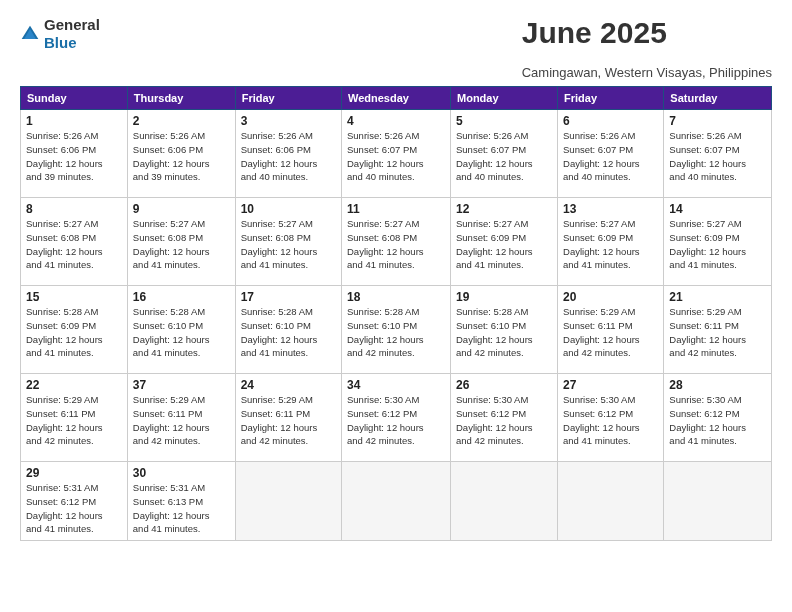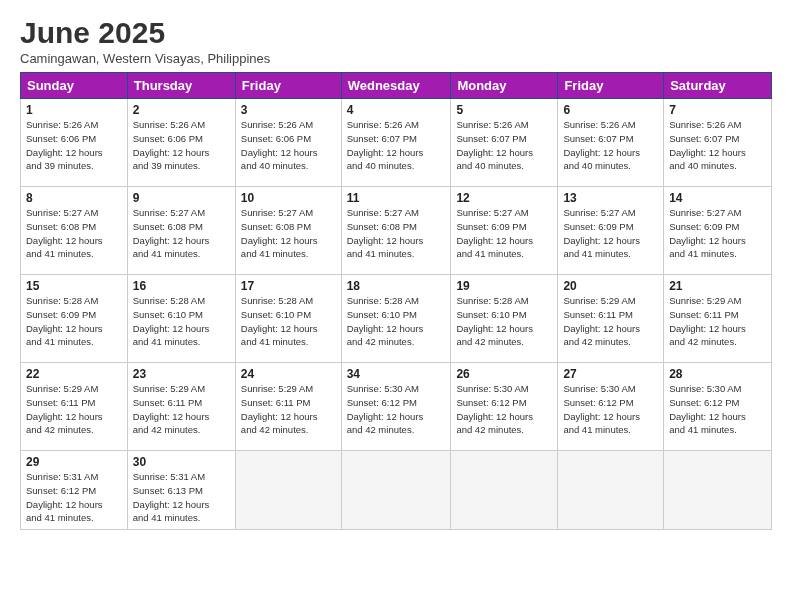--- a/index.html
+++ b/index.html
@@ -46,31 +46,31 @@
     }
     .month-title {
       font-size: 30px;
       font-weight: bold;
       color: #333;
       line-height: 1.1;
     }
     .subtitle {
       font-size: 13px;
       color: #444;
-      margin-top: 2px;
+      margin-top: 16px;
     }
     .calendar {
       width: 100%;
       border-collapse: collapse;
       margin-top: 6px;
     }
     .calendar th {
-      background: #a21caf;
+      background: #4c1d95;
       color: #fff;
-      font-size: 13px;
+      font-size: 11px;
       font-weight: bold;
       text-align: left;
       padding: 5px 6px;
       border: 1px solid #1e4f80;
     }
     .calendar td {
       border: 1px solid #ccc;
       vertical-align: top;
       padding: 4px 5px;
       width: 113px;
@@ -94,20 +94,30 @@
     }
     .empty-cell {
       background: #f5f5f5 !important;
     }
   </style>
 </head>
 <body>
 
 <div class="container">
   <div class="header-row">
+    <div class="logo">
+      <svg class="logo-icon" viewBox="0 0 24 24">
+        <polygon points="12,2 22,18 2,18" fill="#1a6fa8"></polygon>
+        <polygon points="12,6 19,18 5,18" fill="#2a85c8"></polygon>
+      </svg>
+      <div>
+        <span class="logo-text-general">General</span><br>
+        <span class="logo-text-blue">Blue</span>
+      </div>
+    </div>
     <div class="title-block">
       <div class="month-title">June 2025</div>
       <div class="subtitle">Camingawan, Western Visayas, Philippines</div>
     </div>
   </div>
 
   <table class="calendar">
     <thead>
       <tr>
         <th>Sunday</th>
@@ -275,21 +285,21 @@
         </tr>
         <tr>
           <td>
             <span class="day-num">22</span>
             <div class="day-info" style="white-space: pre-line;">Sunrise: 5:29 AM
 Sunset: 6:11 PM
 Daylight: 12 hours
 and 42 minutes.</div>
           </td>
           <td>
-            <span class="day-num">23</span>
+            <span class="day-num">37</span>
             <div class="day-info" style="white-space: pre-line;">Sunrise: 5:29 AM
 Sunset: 6:11 PM
 Daylight: 12 hours
 and 42 minutes.</div>
           </td>
           <td>
             <span class="day-num">24</span>
             <div class="day-info" style="white-space: pre-line;">Sunrise: 5:29 AM
 Sunset: 6:11 PM
 Daylight: 12 hours

